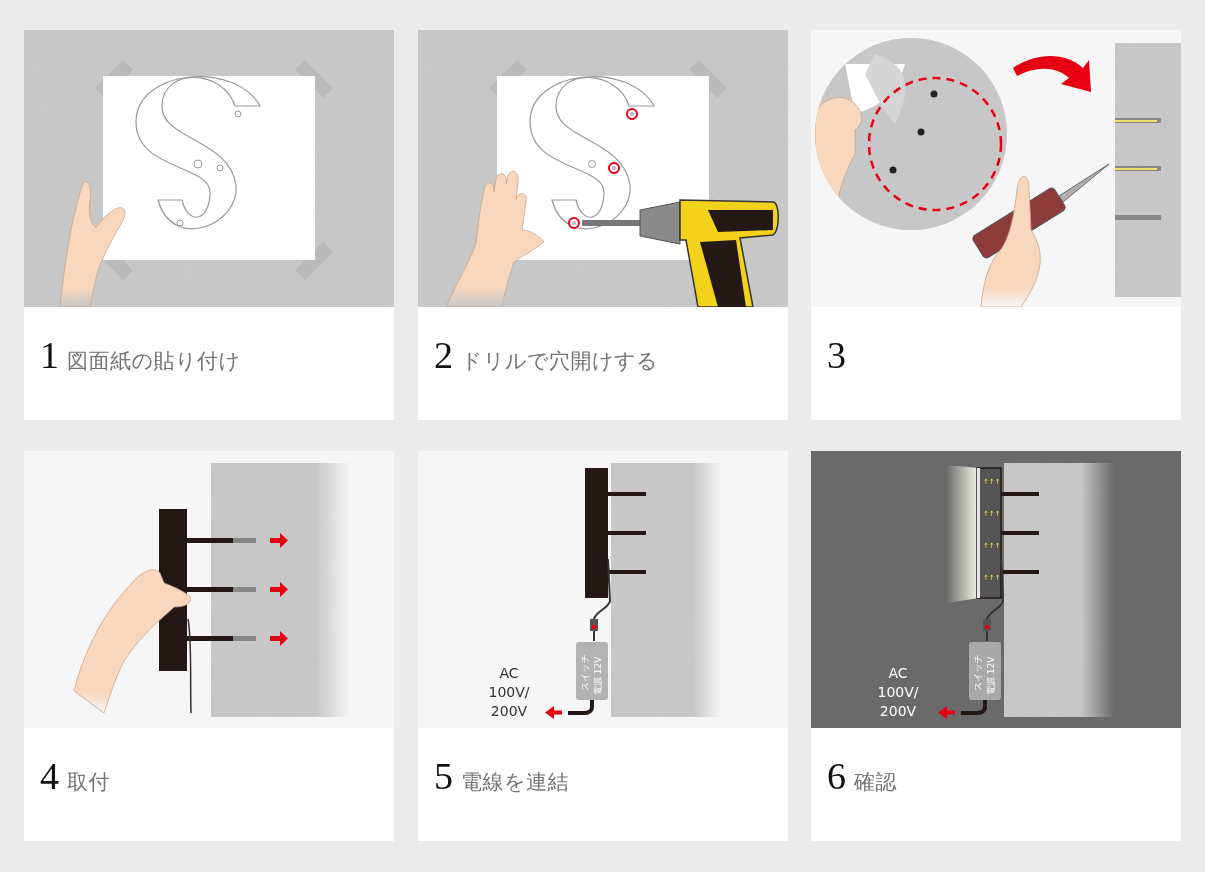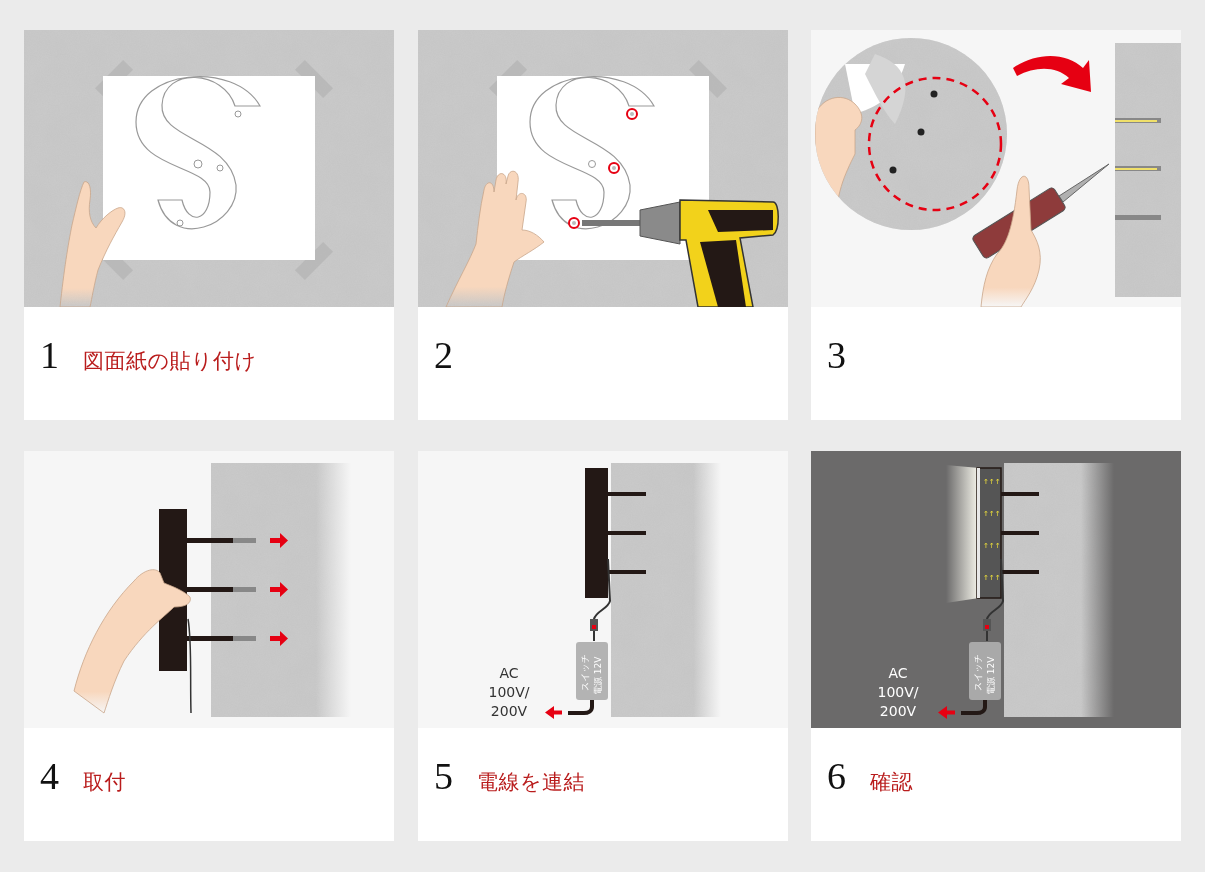--- a/index.html
+++ b/index.html
@@ -3,21 +3,21 @@
 <meta charset="utf-8">
 <style>
   * { box-sizing: border-box; margin: 0; padding: 0; }
   html, body { width: 1205px; height: 872px; background: #ebebeb; overflow: hidden; }
   body { position: relative; font-family: "DejaVu Sans", sans-serif; }
   .card { position: absolute; width: 370px; height: 390px; background: #ffffff; }
   .illus { position: absolute; left: 0; top: 0; width: 370px; height: 277px; overflow: hidden; }
   .illus svg { display: block; width: 370px; height: 277px; }
   .caption { position: absolute; left: 16px; top: 306px; display: flex; align-items: baseline; }
   .num { font-family: "Liberation Serif", "DejaVu Serif", serif; font-size: 38px; color: #111; line-height: 1; margin-right: 8px; }
-  .label { font-family: "DejaVu Sans", sans-serif; font-size: 21px; color: #b91c1c; letter-spacing: 0.5px; margin-left: 16px; }
+  .label { font-family: "DejaVu Sans", sans-serif; font-size: 21px; color: #737373; letter-spacing: 0.5px; }
   .svgtext { font-family: "DejaVu Sans", sans-serif; }
 </style>
 </head>
 <body>
 
 <svg width="0" height="0" style="position:absolute">
   <defs>
     <filter id="concrete" x="0" y="0" width="100%" height="100%">
       <feTurbulence type="fractalNoise" baseFrequency="0.035" numOctaves="4" seed="3" result="n1"></feTurbulence>
       <feColorMatrix in="n1" type="matrix" values="0 0 0 0 0.62  0 0 0 0 0.62  0 0 0 0 0.62  0 0 0 0.55 0" result="c1"></feColorMatrix>
@@ -106,20 +106,21 @@
         <path d="M222 180 L262 172 L262 214 L222 206 Z" fill="#8a8a8a" stroke="#555"></path>
         <path d="M262 170 L355 172 C362 172 362 200 355 205 L322 208 L335 277 L280 277 L268 210 L262 210 Z" fill="#f2d21b" stroke="#333" stroke-width="1.5"></path>
         <path d="M290 180 L355 180 L355 200 L300 202 Z" fill="#231815"></path>
         <path d="M282 212 L318 210 L328 277 L300 277 Z" fill="#231815"></path>
       </g>
       <path d="M28 277 C40 250 52 230 58 214 C60 196 62 178 66 160 C68 150 76 150 76 162 L78 150 C80 140 90 142 88 154 L90 146 C92 138 102 140 100 152 L98 170 C100 160 110 162 108 172 L104 200 C112 200 120 205 126 212 C116 220 104 226 96 232 C90 250 86 265 84 277 Z" fill="url(#skin)" stroke="#c9a68a" stroke-width="0.8"></path>
     </svg>
   </div>
   <div class="caption">
     <span class="num">2</span>
+    <span class="label">ドリルで穴開けする</span>
   </div>
 </div>
 
 <div class="card" style="left:811px; top:30px;">
   <div class="illus">
     <svg viewBox="0 0 370 277">
       <rect width="370" height="277" fill="#f6f6f6"></rect>
       <g transform="translate(4,4)">
         <g clip-path="url(#circClip)">
           <rect width="200" height="200" fill="#c8c8c8"></rect>

